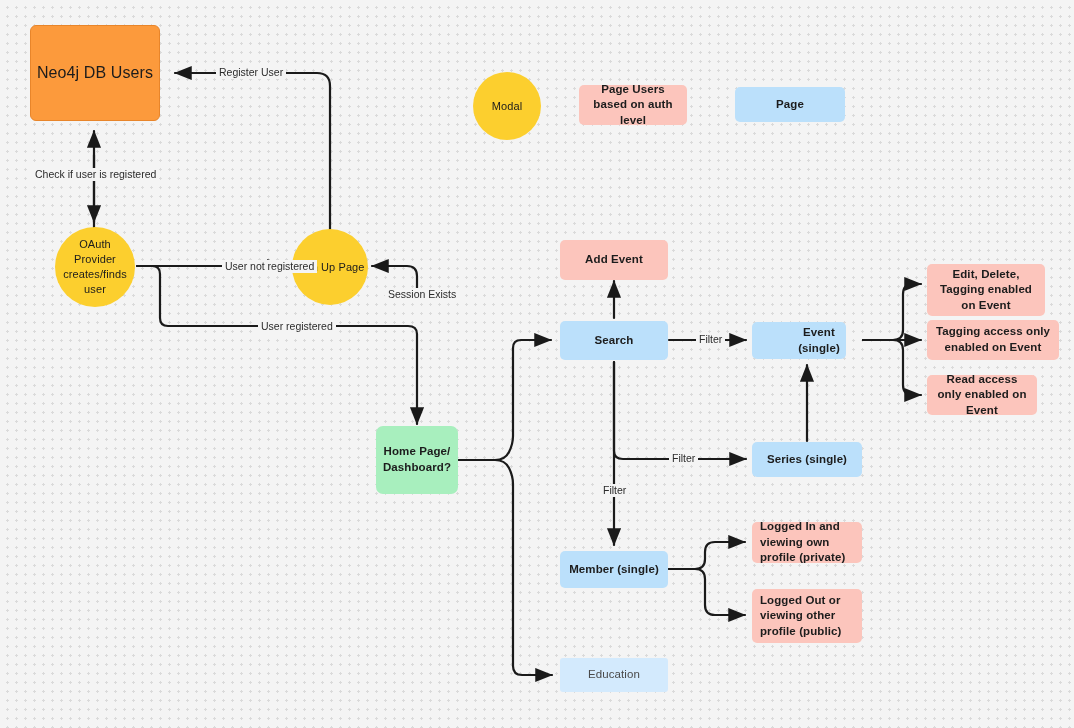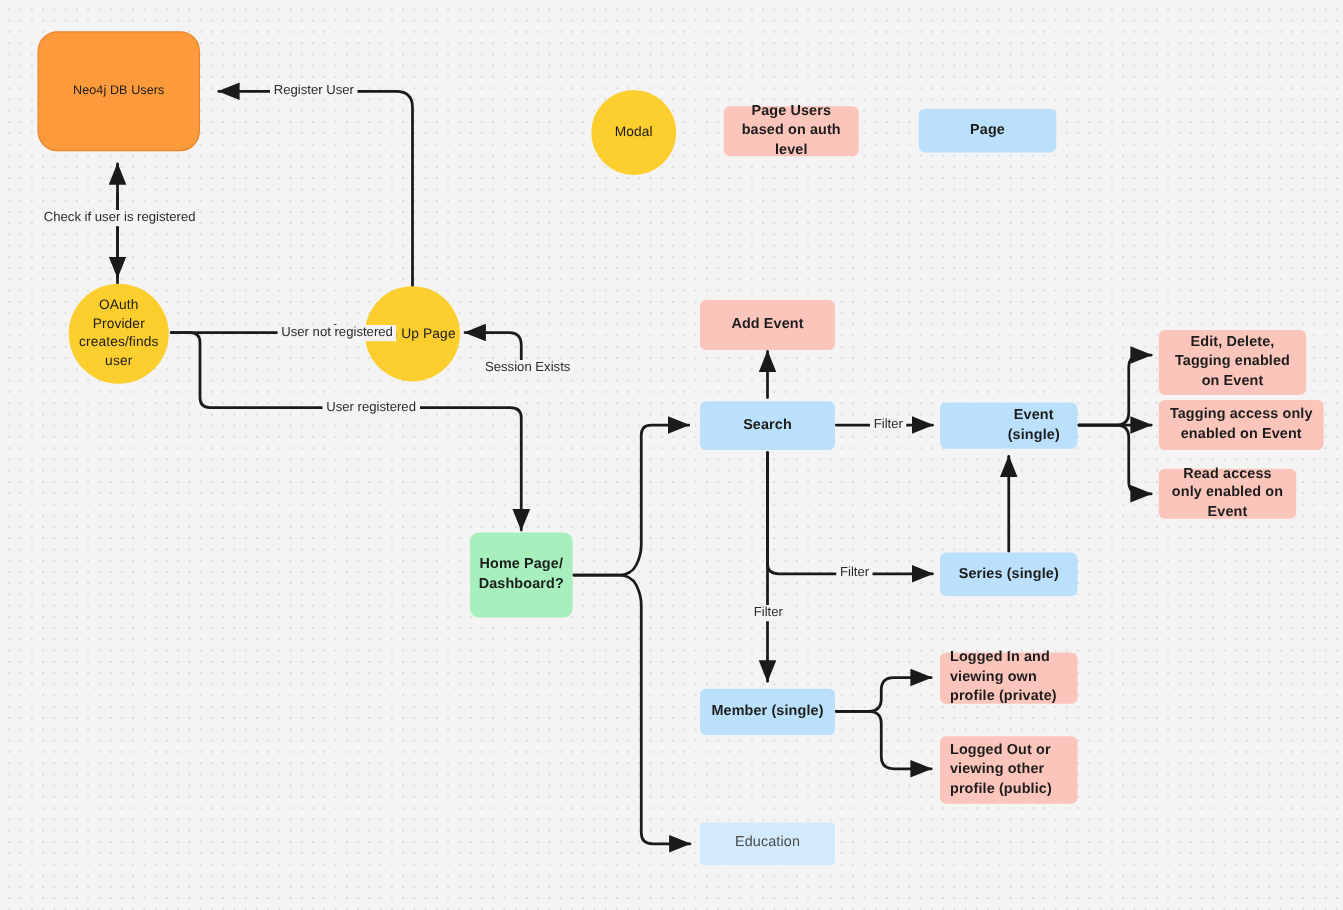--- a/index.html
+++ b/index.html
@@ -37,23 +37,23 @@
     font-size: 11.5px;
     font-weight: 700;
     line-height: 1.35;
     letter-spacing: 0.1px;
     z-index: 3;
   }
   .node.pad { padding: 4px 8px; }
   .n-db {
     background: #fc9a3c;
     border: 1.4px solid #e8852a;
-    border-radius: 16px;
-    font-weight: 400;
-    font-size: 10px;
+    border-radius: 6px;
+    font-weight: 400;
+    font-size: 16px;
   }
   .n-circle {
     background: #fccf2e;
     border-radius: 50%;
     font-weight: 400;
     font-size: 11px;
   }
   .n-page {
     background: #bbe0fb;
     border-radius: 5px;
@@ -154,21 +154,21 @@
   </div>
 
   <div class="node n-modal-view" style="left:560px; top:240px; width:108px; height:40px;">
     <span>Add Event</span>
   </div>
 
   <div class="node n-page" style="left:560px; top:321px; width:108px; height:39px;">
     <span>Search</span>
   </div>
 
-  <div class="node n-page" style="left:752px; top:322px; width:110px; height:37px;padding-left:40px;">
+  <div class="node n-page" style="left:752px; top:322px; width:94px; height:37px;padding-left:40px;">
     <span>Event (single)</span>
   </div>
 
   <div class="node n-page" style="left:752px; top:442px; width:110px; height:35px;">
     <span>Series (single)</span>
   </div>
 
   <div class="node n-page" style="left:560px; top:551px; width:108px; height:37px;">
     <span>Member (single)</span>
   </div>

